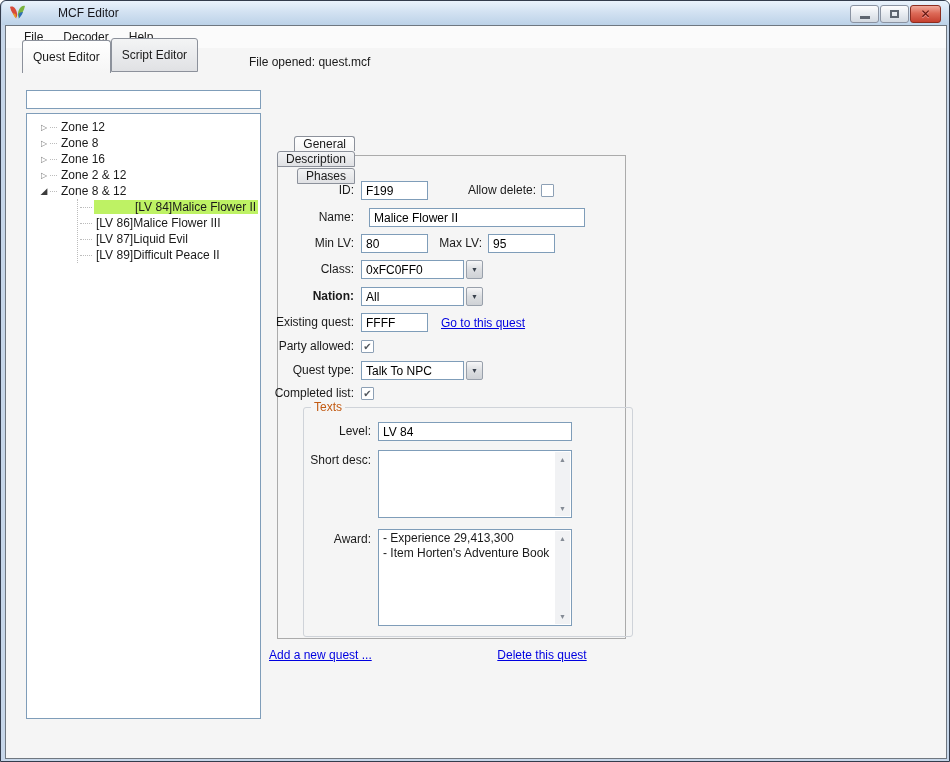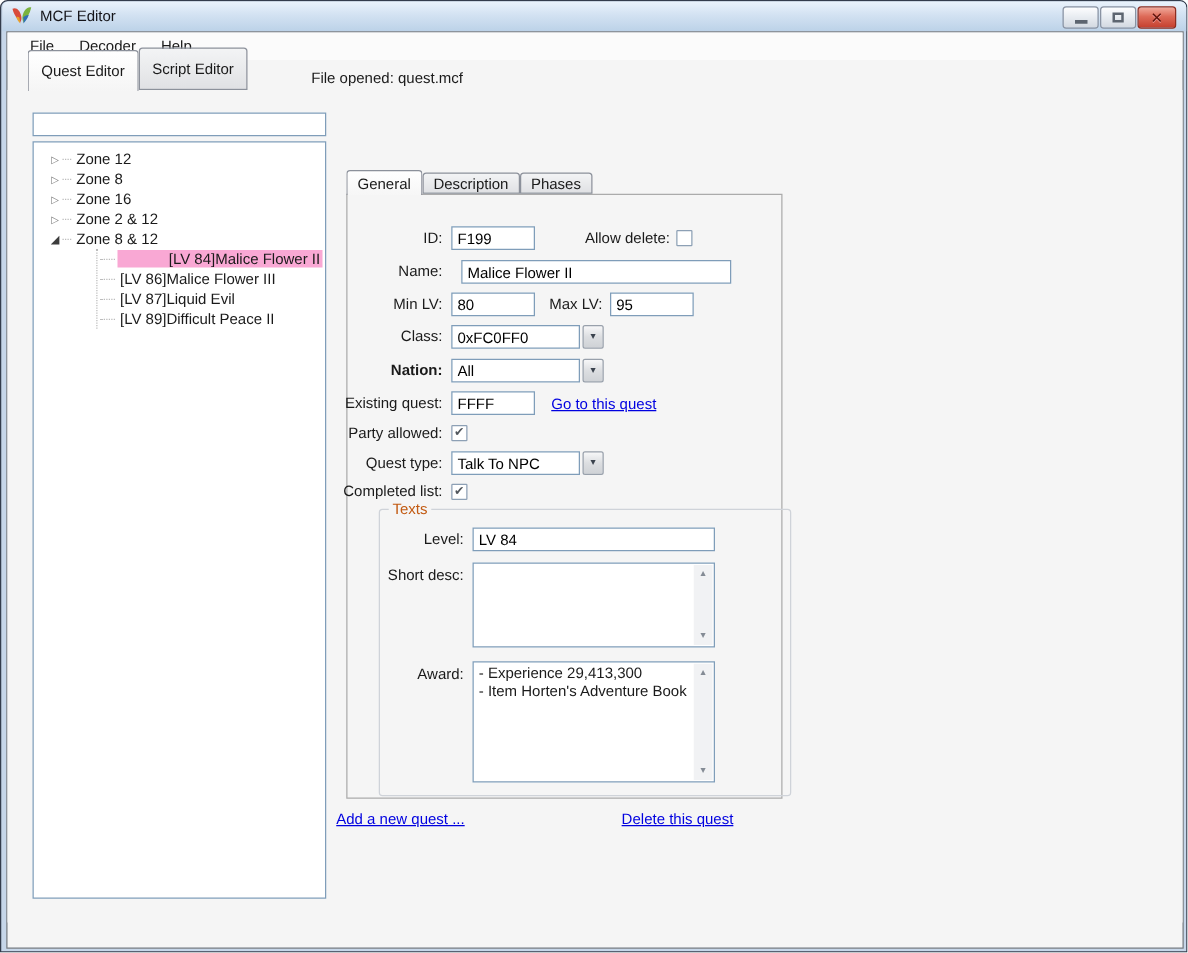--- a/index.html
+++ b/index.html
@@ -19,21 +19,21 @@
     overflow: hidden;
   }
   
   .titlebar {
     position: absolute; left: 1px; top: 0; width: 948px; height: 24px;
     background: linear-gradient(#eaf3fc, #d3e2f2 45%, #bcd2e8);
     display: flex; align-items: center;
     border-radius: 5px 5px 0 0;
   }
   .app-icon { width: 17px; height: 16px; margin: 0 6px 0 7px; }
-  .title-text { color: #15151a; }
+  .title-text { color: #15151a; margin-left: 26px; }
   .win-buttons { position: absolute; right: 9px; top: 4px; display: flex; gap: 1px; }
   .win-btn {
     width: 29px; height: 18px; border: 1px solid #8a93a2; border-radius: 3px;
     background: linear-gradient(#fdfdfe, #e9edf2 45%, #d3d9e1);
     display: flex; align-items: center; justify-content: center; cursor: default;
   }
   .win-btn .min-glyph { width: 10px; height: 3px; background: #5d6570; margin-top: 7px; }
   .win-btn .max-glyph { width: 9px; height: 8px; border: 2px solid #5d6570; }
   .win-btn.close {
     width: 31px;
@@ -88,26 +88,26 @@
     border: 1px solid #7f9db9; background: #fff; overflow: hidden;
     padding-top: 5px;
   }
   .tree-row { height: 16px; display: flex; align-items: center; cursor: default; white-space: nowrap; }
   .tree-row .expander { width: 10px; text-align: center; margin-left: 12px; font-size: 8px; color: #7a7a7a; }
   .tree-row .expander.expanded { color: #3c3c3c; font-size: 9px; }
   .tree-row .dots { width: 7px; border-top: 1px dotted #bcbcbc; margin: 0 2px 0 1px; }
   .tree-row.child { padding-left: 46px; }
   .tree-row.child .dots { width: 12px; margin-left: 2px; }
   .tree-label { padding: 0 2px; }
-  .tree-label.selected { background: #f9a8d4; padding-left: 41px; }
+  .tree-label.selected { background: #bef264; padding-left: 41px; }
   .child-guide { border-left: 1px dotted #bcbcbc; }
   
   .editor-tabstrip {
     position: absolute; left: 271px; top: 64px; height: 20px;
-    display: flex; align-items: flex-end; z-index: 3;
+    display: flex; align-items: flex-end; z-index: 3; flex-direction: column;
   }
   .editor-tabstrip .tab { height: 17px; margin-bottom: 1px; border-bottom: 1px solid #8c919b; padding: 0 8px; }
   .editor-tabstrip .tab.active {
     height: 20px; margin-bottom: 0; border-bottom: none;
     background: linear-gradient(#ffffff, #f6f6f6);
   }
   .form-panel {
     position: absolute; left: 271px; top: 83px; width: 349px; height: 484px;
     border: 1px solid #ababab; background: #f5f5f5;
   }

